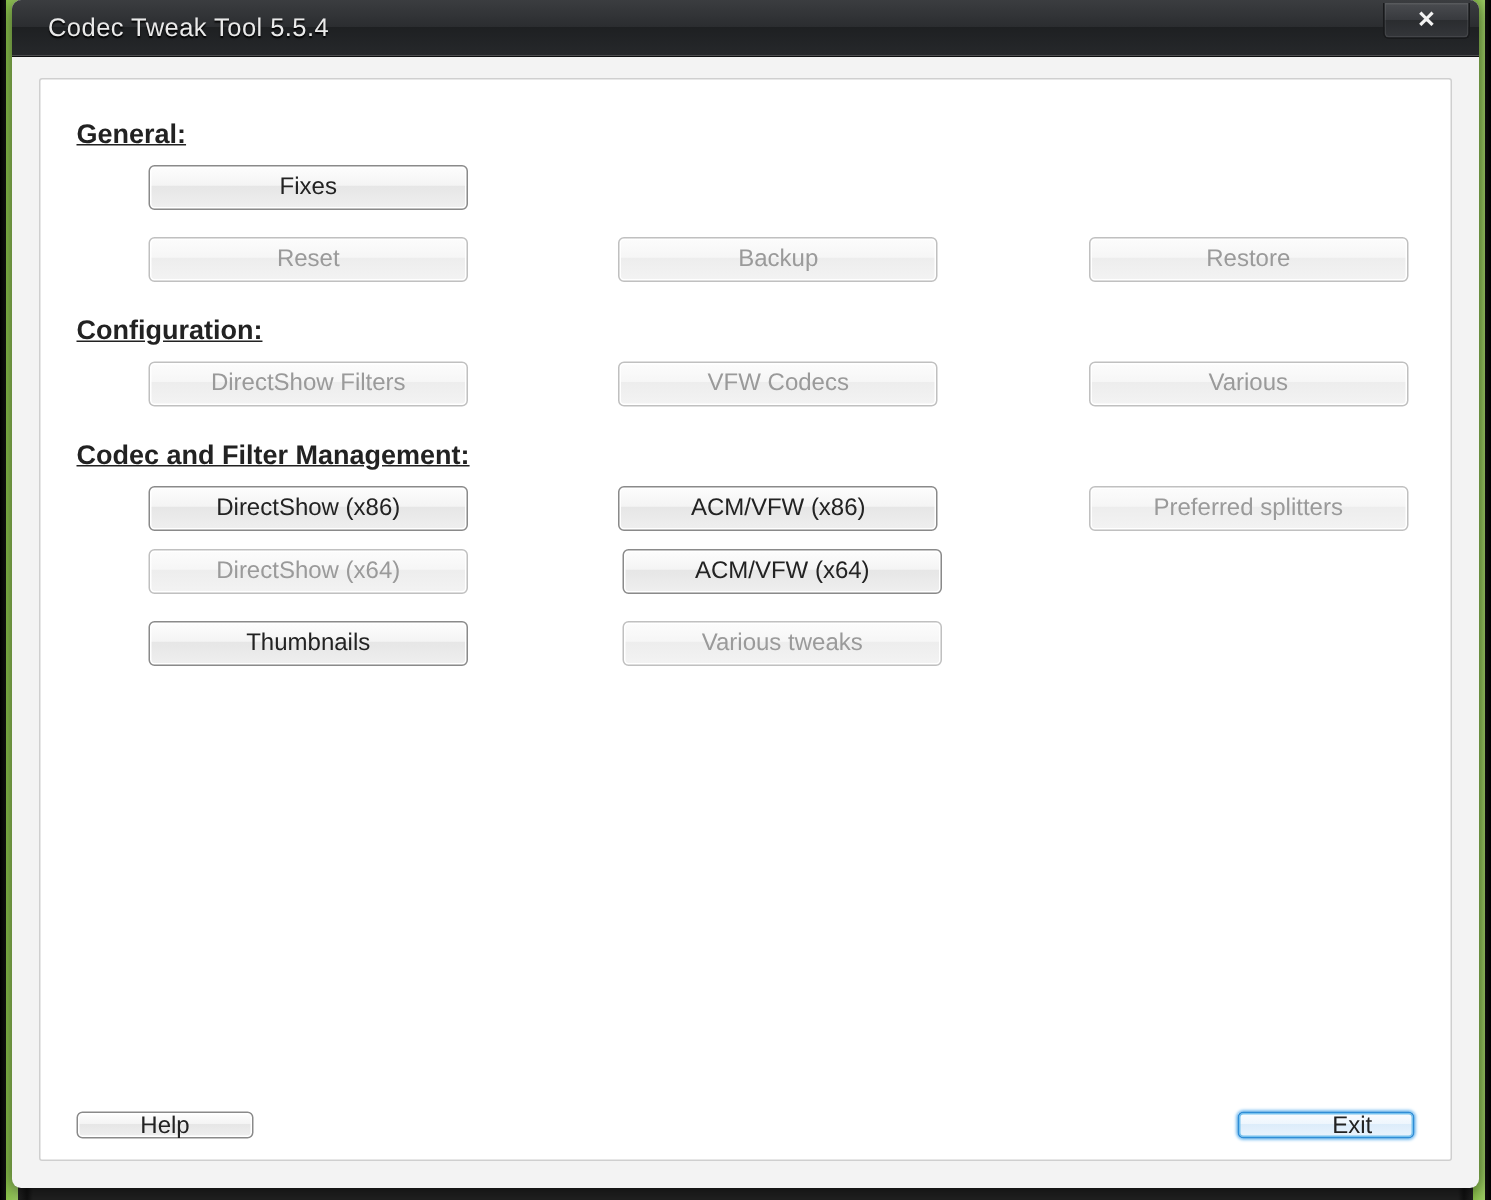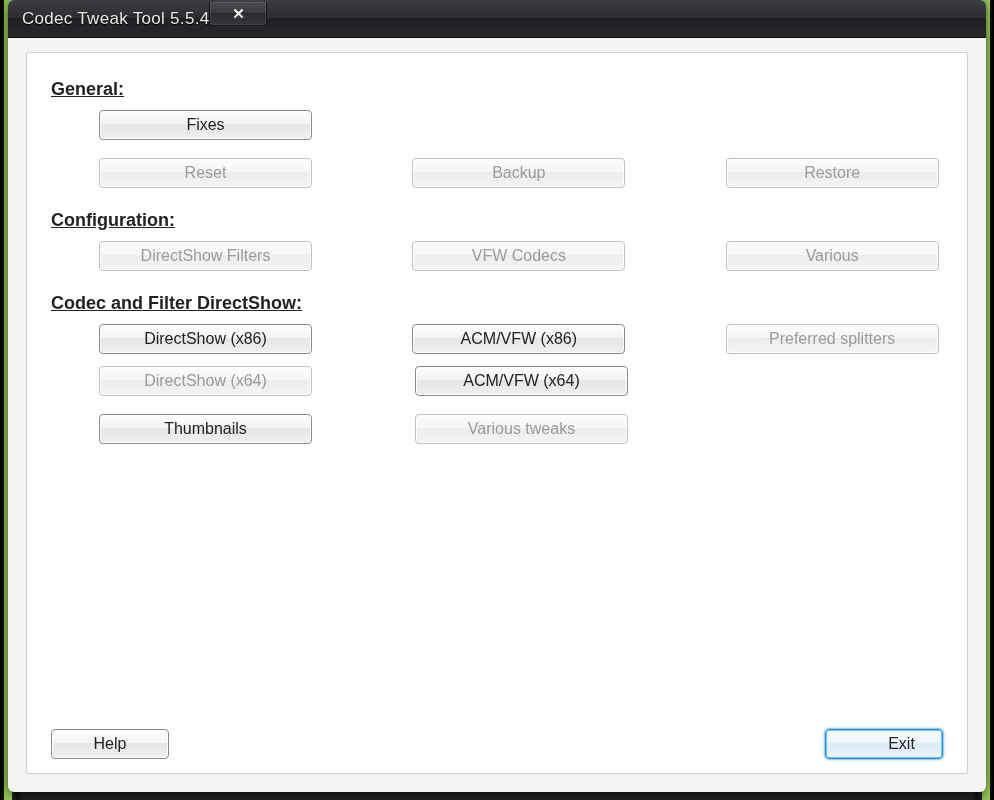--- a/index.html
+++ b/index.html
@@ -14,22 +14,22 @@
       #111 990px, #000 994px);
   }
   .window {
     position: absolute; left: 8px; top: 0; right: 8px; bottom: 8px;
     border-radius: 6px; overflow: hidden; box-shadow: 0 2px 12px rgba(0,0,0,.6);
     background: #f3f3f3;
   }
   .titlebar {
     height: 38px;
     background: linear-gradient(to bottom, #3b3d40 0%, #2b2d30 48%, #1e2022 49%, #26282b 100%);
-    display: flex; align-items: center; 
-    padding: 0 0 0 14px;
+    display: flex; align-items: center; justify-content: space-between;
+    padding: 0 0 0 24px;
     border-bottom: 1px solid #0e0f10;
   }
   .titlebar .title { color: #eaeaea; font-size: 17px; text-shadow: 0 1px 1px #000; letter-spacing: .3px; }
   .win-controls { display: flex; height: 100%; align-items: flex-start; padding-top: 2px; padding-right: 6px; }
   .close-btn {
     width: 58px; height: 24px; border-radius: 0 0 4px 4px;
     background: linear-gradient(to bottom, #4a4c50 0%, #383a3e 48%, #2a2c2f 49%, #34363a 100%);
     border: 1px solid #191a1c; border-top: none;
     color: #f3f3f3; font-size: 15px; font-weight: bold; line-height: 16px;
     display: flex; align-items: center; justify-content: center;
@@ -53,21 +53,21 @@
     background: linear-gradient(to bottom, #fdfdfd 0%, #f4f4f4 45%, #e6e6e6 46%, #efefef 100%);
     font-size: 16px; color: #222; cursor: pointer;
     font-family: "Segoe UI", Tahoma, sans-serif;
     box-shadow: 0 0 0 1px #fff inset;
   }
   .btn[disabled] {
     color: #9a9a9a;
     background: linear-gradient(to bottom, #fcfcfc 0%, #f6f6f6 45%, #ededed 46%, #f3f3f3 100%);
     border-color: #c0c0c0; cursor: default;
   }
-  .btn.small { width: 118px; height: 30px; }
+  .btn.small { width: 118px; height: 18px; }
   .btn.focus {
     border-color: #2f8dd6;
     box-shadow: 0 0 0 1px #77c2ee inset, 0 0 2px 1px #7abef0;
     background: linear-gradient(to bottom, #f9fcff 0%, #eef6fd 45%, #dcecfa 46%, #eaf4fd 100%);
     padding-left: 35px;
   }
   .footer {
     position: absolute; left: 24px; right: 24px; bottom: 14px;
     display: flex; justify-content: space-between; align-items: center;
   }
@@ -106,21 +106,21 @@
 
       <div class="gap-sm"></div>
       <div class="section-label">Configuration:</div>
       <div class="row indent">
         <span class="btn-wrap col"><button class="btn" disabled="">DirectShow Filters</button></span>
         <span class="btn-wrap col"><button class="btn" disabled="">VFW Codecs</button></span>
         <span class="btn-wrap col"><button class="btn" disabled="">Various</button></span>
       </div>
 
       <div class="gap-sm"></div>
-      <div class="section-label">Codec and Filter DirectShow:</div>
+      <div class="section-label">Codec and Filter Management:</div>
       <div class="row indent">
         <span class="btn-wrap col"><button class="btn">DirectShow  (x86)</button></span>
         <span class="btn-wrap col"><button class="btn">ACM/VFW  (x86)</button></span>
         <span class="btn-wrap col"><button class="btn" disabled="">Preferred splitters</button></span>
       </div>
       <div class="row indent">
         <span class="btn-wrap col"><button class="btn" disabled="">DirectShow  (x64)</button></span>
         <span class="btn-wrap col"><button class="btn">ACM/VFW  (x64)</button></span>
       </div>
 

